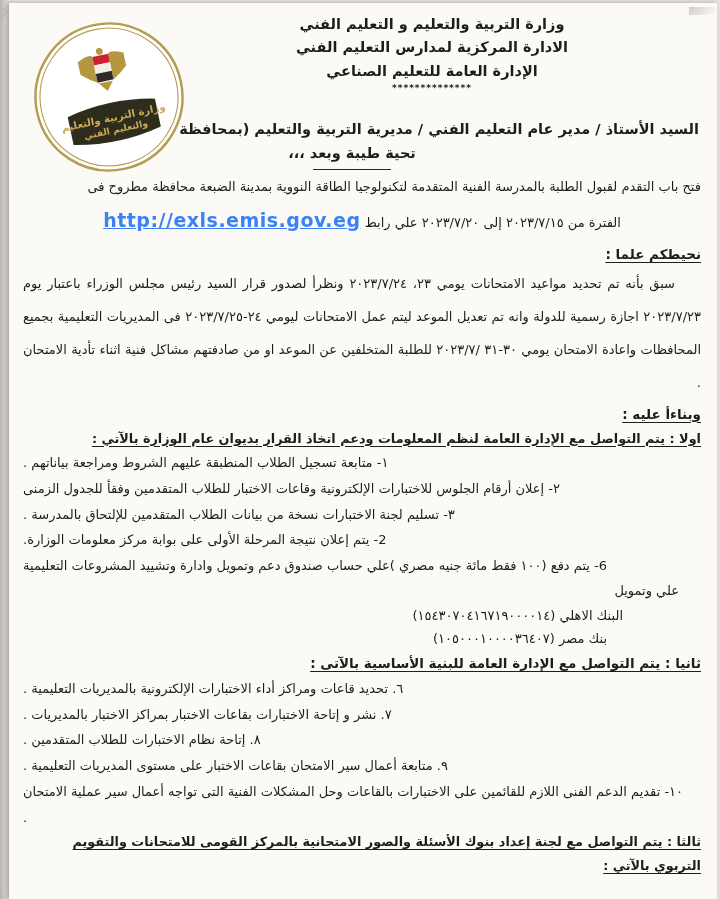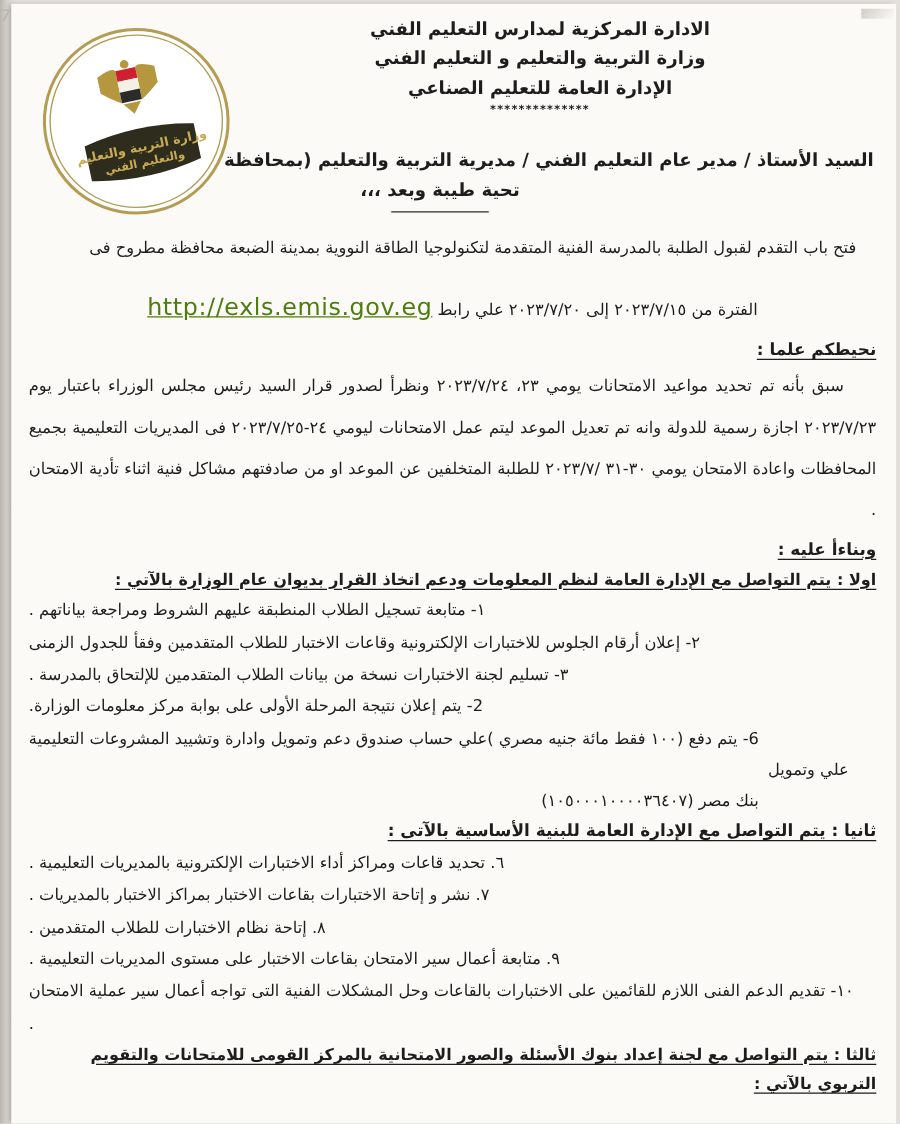--- a/index.html
+++ b/index.html
@@ -28,24 +28,24 @@
   .dots{font-size:9px;letter-spacing:1px;font-weight:bold;line-height:1;margin-top:1px;}
   
   .salutation{position:relative;z-index:1;}
   .to-line{text-align:right;font-weight:bold;font-size:14.5px;line-height:1.7;padding-right:2px;}
   .center-shift{padding-left:0;margin-right:150px;margin-left:130px;text-align:center;}
   .greeting{font-weight:bold;font-size:14.5px;line-height:1.6;}
   .rule{width:78px;border-top:1.6px solid #2a2a2a;margin:4px auto 0 auto;}
   
   .h{font-weight:bold;font-size:13.5px;line-height:1.85;text-decoration:underline;text-underline-offset:3px;}
   .h-wide{font-size:12.8px;}
-  .para{font-size:13px;line-height:1.95;text-align:justify;text-align-last:right;margin:16px;}
+  .para{font-size:13px;line-height:1.95;text-align:justify;text-align-last:right;margin:0;}
   .para-body{font-size:13px;line-height:2.55;text-align:justify;text-align-last:right;text-indent:26px;margin:0;}
   .url-line{text-align:center;line-height:2.1;margin:2px 0 1px 0;font-size:13px;}
-  .url{font-family:"DejaVu Sans",sans-serif;direction:ltr;unicode-bidi:embed;font-weight:normal;font-size:19px;color:#4d7c0f;text-decoration:underline;letter-spacing:.5px;}
+  .url{font-family:"DejaVu Sans",sans-serif;direction:ltr;unicode-bidi:embed;font-weight:bold;font-size:19px;color:#3b82f6;text-decoration:underline;letter-spacing:.5px;}
   .list .li{font-size:13px;line-height:1.98;text-align:left;padding-right:4px;}
   .list2 .li{padding-right:14px;}
   .accounts-intro{font-size:13px;line-height:1.9;text-align:right;padding-right:22px;}
   .bank{font-size:13px;line-height:1.82;text-align:right;}
   .bank.b1{padding-right:78px;}
   .bank.b2{padding-right:94px;}
   .mt2{margin-top:2px;}.mt4{margin-top:4px;}
 </style>
 </head>
 <body>
@@ -76,22 +76,22 @@
             <path d="M-7,14 L0,23 L7,14 Z" fill="#b5973f"></path>
           </g>
           <g>
             <path d="M31,86 Q75,76 119,86 L119,114 Q75,124 31,114 Z" fill="#2e2c1c"></path>
             <text x="75" y="99" text-anchor="middle" font-size="10" font-weight="bold" fill="#c9ab55">وزارة التربية والتعليم</text>
             <text x="75" y="111" text-anchor="middle" font-size="9" font-weight="bold" fill="#c9ab55">والتعليم الفني</text>
           </g>
         </svg>
       </div>
       <div class="head-right">
+        <div class="ministry-line">وزارة التربية والتعليم و التعليم الفني</div>
         <div class="ministry-line">الادارة المركزية لمدارس التعليم الفني</div>
-        <div class="ministry-line">وزارة التربية والتعليم و التعليم الفني</div>
         <div class="ministry-line">الإدارة العامة للتعليم الصناعي</div>
         <div class="dots">**************</div>
       </div>
     </div>
 
     <div class="salutation">
       <div class="to-line">السيد الأستاذ / مدير عام التعليم الفني / مديرية التربية والتعليم (بمحافظة .........</div>
       <div class="center-shift">
         <div class="greeting">تحية طيبة وبعد ،،،</div>
         <div class="rule"></div>
@@ -116,20 +116,21 @@
     <div>
       <div class="h h-wide">اولا : يتم التواصل مع الإدارة العامة لنظم المعلومات ودعم اتخاذ القرار بديوان عام الوزارة بالآتي :</div>
       <div class="list">
         <div class="li">١- متابعة تسجيل الطلاب المنطبقة عليهم الشروط ومراجعة بياناتهم .</div>
         <div class="li">٢- إعلان أرقام الجلوس للاختبارات الإلكترونية وقاعات الاختبار للطلاب المتقدمين وفقأ للجدول الزمنى</div>
         <div class="li">٣- تسليم لجنة الاختبارات نسخة من بيانات الطلاب المتقدمين للإلتحاق بالمدرسة .</div>
         <div class="li">2- يتم إعلان نتيجة المرحلة الأولى على بوابة مركز معلومات الوزارة.</div>
         <div class="li">6- يتم دفع (١٠٠ فقط مائة جنيه مصري )علي حساب صندوق دعم وتمويل وادارة وتشييد المشروعات التعليمية</div>
       </div>
       <div class="accounts-intro">علي وتمويل</div>
+      <div class="bank b1">البنك الاهلي (١٥٤٣٠٧٠٤١٦٧١٩٠٠٠٠١٤)</div>
       <div class="bank b2">بنك مصر (١٠٥٠٠٠١٠٠٠٠٣٦٤٠٧)</div>
     </div>
 
     <div>
       <div class="h">ثانيا : يتم التواصل مع الإدارة العامة للبنية الأساسية بالآتى :</div>
       <div class="list list2">
         <div class="li">٦. تحديد قاعات ومراكز أداء الاختبارات الإلكترونية بالمديريات التعليمية .</div>
         <div class="li">٧. نشر و إتاحة الاختبارات بقاعات الاختبار بمراكز الاختبار بالمديريات .</div>
         <div class="li">٨. إتاحة نظام الاختبارات للطلاب المتقدمين .</div>
         <div class="li">٩. متابعة أعمال سير الامتحان بقاعات الاختبار على مستوى المديريات التعليمية .</div>

